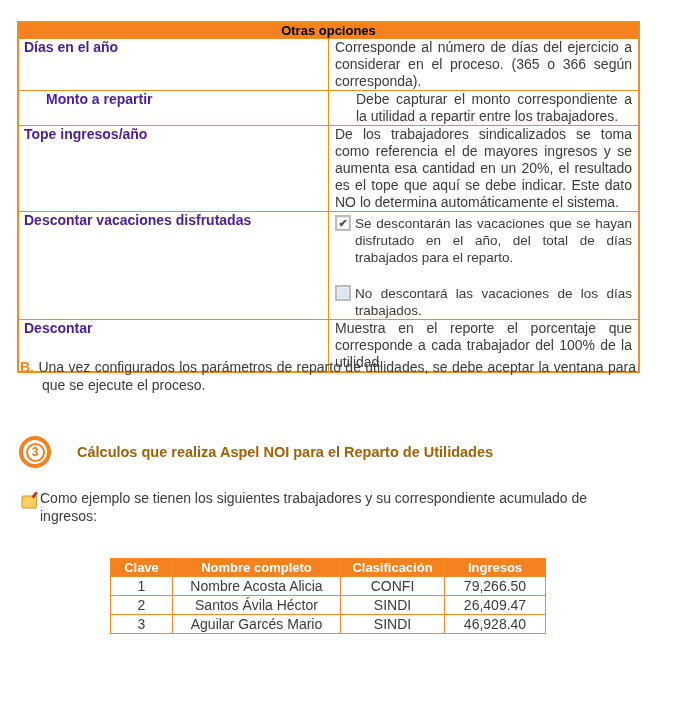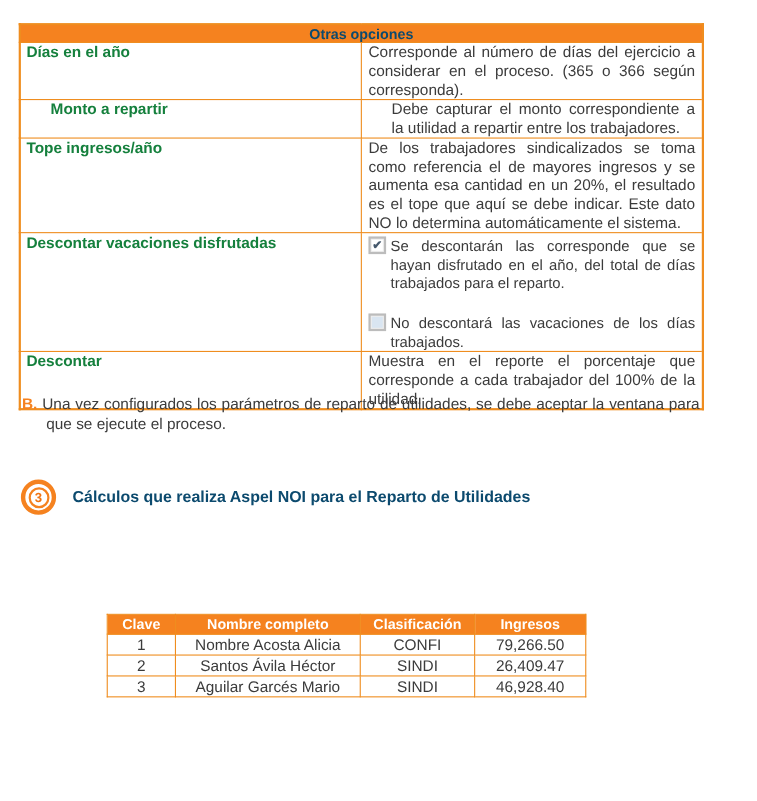--- a/index.html
+++ b/index.html
@@ -7,28 +7,28 @@
   body { font-family:"Liberation Sans", sans-serif; color:#3b3b3b; }
   .page { position:relative; width:688px; height:728px; background:#ffffff; overflow:hidden; }
 
   
   table.options-table {
     position:absolute; left:17px; top:21px; width:623px;
     border-collapse:collapse; border:2px solid #ef8d1f;
     table-layout:fixed;
   }
   table.options-table th.tbl-title {
-    background:#f5821f; color:#0c4a6e; font-weight:bold; font-size:13px;
+    background:#f5821f; color:#000000; font-weight:bold; font-size:13px;
     height:15px; text-align:center; padding:0; line-height:15px;
     border:1px solid #ef8d1f;
   }
   table.options-table td {
     border:1px solid #ef8d1f; vertical-align:top; font-size:14px; line-height:17px;
   }
-  td.opt-label { width:147px; font-weight:bold; color:#15803d; padding:0px 5px; line-height:16px; }
+  td.opt-label { width:147px; font-weight:bold; color:#4c1d95; padding:0px 5px; line-height:16px; }
   td.opt-text  { text-align:justify; padding:0px 6px; color:#3b3b3b;margin-left:48px; }
   tr.r1 td { height:34px; } tr.r2 td { height:58px; } tr.r3 td { height:34px;padding-left:27px; }
   tr.r4 td { height:65px; } tr.r5 td { height:84px; } tr.r6 td { height:35px; }
 
   
   .cbx-line { display:flex; align-items:flex-start; font-size:13.5px; line-height:17px; }
   .cbx-line.first { margin-top:3px; margin-bottom:19px; }
   .cbx {
     flex:0 0 auto; width:16px; height:16px; margin:0 4px 0 0;
     border:2px solid #bcbcbc; background:#eeeeee;
@@ -50,30 +50,30 @@
   .section3 { position:absolute; left:19px; top:436px; display:flex; align-items:center; }
   .s3-badge {
     width:32px; height:32px; border:4px solid #f5821f; border-radius:50%;
     display:flex; align-items:center; justify-content:center; background:#fff;
   }
   .s3-badge-inner {
     width:19px; height:19px; border:2px solid #f5821f; border-radius:50%;
     display:flex; align-items:center; justify-content:center;
     color:#ef7413; font-weight:bold; font-size:12px;
   }
-  .s3-title { margin-left:15px; color:#0c4a6e; font-weight:bold; font-size:14.5px; }
+  .s3-title { margin-left:26px; color:#a16207; font-weight:bold; font-size:14.5px; }
 
   
   .note { position:absolute; left:21px; top:489px; width:615px; }
   .note-icon { position:absolute; left:0; top:3px; }
   .note-text { margin-left:19px; width:594px; font-size:14px; line-height:18px; }
 
   
   table.workers-table {
-    position:absolute; left:97px; top:558px;
+    position:absolute; left:110px; top:558px;
     border-collapse:collapse; table-layout:fixed; border:1px solid #ef8d1f;
   }
   table.workers-table th {
     background:#f5821f; color:#ffffff; font-weight:bold; font-size:13px;
     height:17px; padding:0 4px; border:1px solid #ef8d1f; text-align:center; line-height:17px;
   }
   table.workers-table td {
     border:1px solid #ef8d1f; text-align:center; font-size:14px;
     height:19px; padding:0 4px; color:#3b3b3b; line-height:18px;
   }
@@ -102,21 +102,21 @@
         <td class="opt-label">Tope ingresos/año</td>
         <td class="opt-text">De los trabajadores sindicalizados se toma como referencia el de mayores ingresos y se aumenta esa cantidad en un 20%, el resultado es el tope que aquí se debe indicar. Este dato NO lo determina automáticamente el sistema.</td>
       </tr>
       <tr class="r5">
         <td class="opt-label">Descontar vacaciones disfrutadas</td>
         <td class="opt-text">
           <div class="cbx-line first">
             <span class="cbx checked">
                 <span class="cbx-in">✔</span>
               </span>
-            <span>Se descontarán las corresponde que se hayan disfrutado en el año, del total de días trabajados para el reparto.</span>
+            <span>Se descontarán las vacaciones que se hayan disfrutado en el año, del total de días trabajados para el reparto.</span>
           </div>
           <div class="cbx-line">
             <span class="cbx unchecked">
                 <span class="cbx-in"></span>
               </span>
             <span>No descontará las vacaciones de los días trabajados.</span>
           </div>
         </td>
       </tr>
       <tr class="r6">
@@ -128,20 +128,30 @@
 
   <div class="step-b"><span class="marker">B.</span> <span>Una vez configurados los parámetros de reparto de utilidades, se debe aceptar la ventana para que se ejecute el proceso.</span></div>
 
   <div class="section3">
     <div class="s3-badge">
       <div class="s3-badge-inner">3</div>
     </div>
     <div class="s3-title">Cálculos que realiza Aspel NOI para el Reparto de Utilidades</div>
   </div>
 
+  <div class="note">
+    <span class="note-icon">
+      <svg width="18" height="18" viewBox="0 0 18 18" aria-hidden="true">
+        <rect x="1" y="4" width="14.5" height="12" rx="1.2" fill="#f9ce63" stroke="#d1952f" stroke-width="1"></rect>
+        <path d="M1 7.5 L4.5 4.5" stroke="#e8b44a" stroke-width="1" fill="none"></path>
+        <rect x="12.2" y="-0.5" width="3" height="7" rx="1" transform="rotate(38 13.7 3)" fill="#c4392c"></rect>
+      </svg>
+    </span>
+    <div class="note-text">Como ejemplo se tienen los siguientes trabajadores y su correspondiente acumulado de ingresos:</div>
+  </div>
 
   <table class="workers-table">
     <colgroup>
       <col style="width:62px">
         <col style="width:168px">
         <col style="width:104px">
         <col style="width:101px">
     </colgroup>
     <thead>
       <tr>

